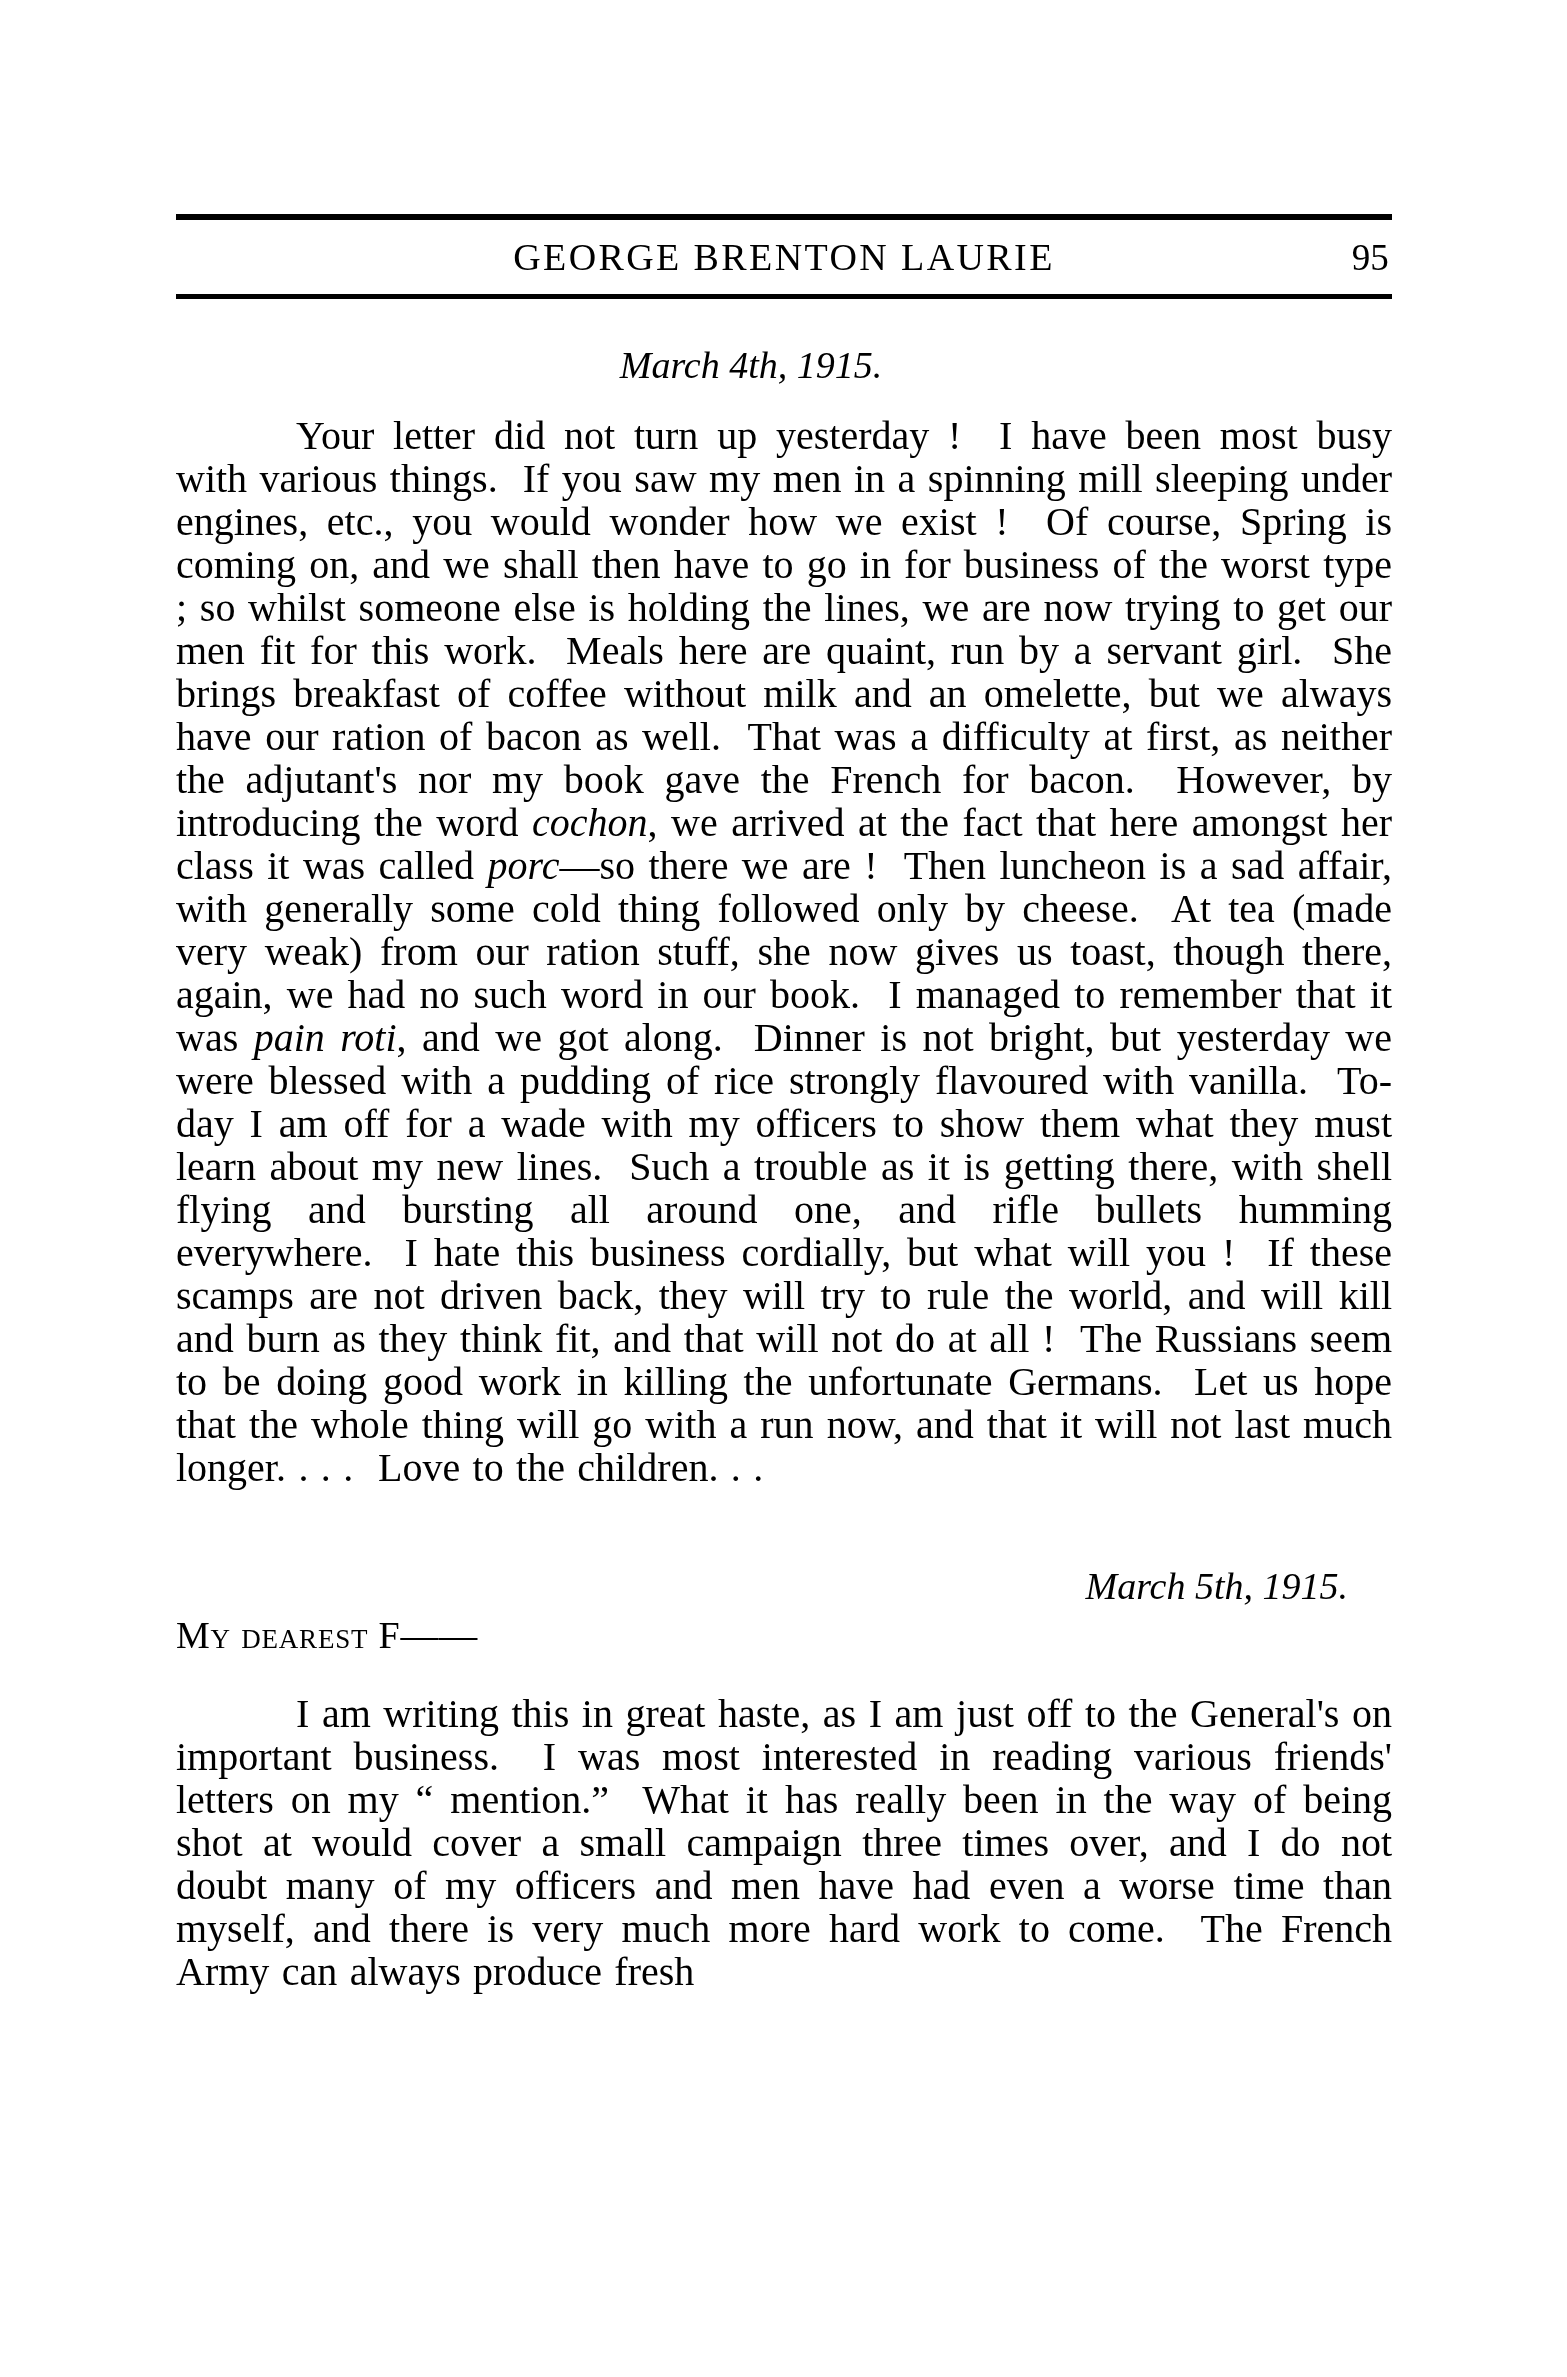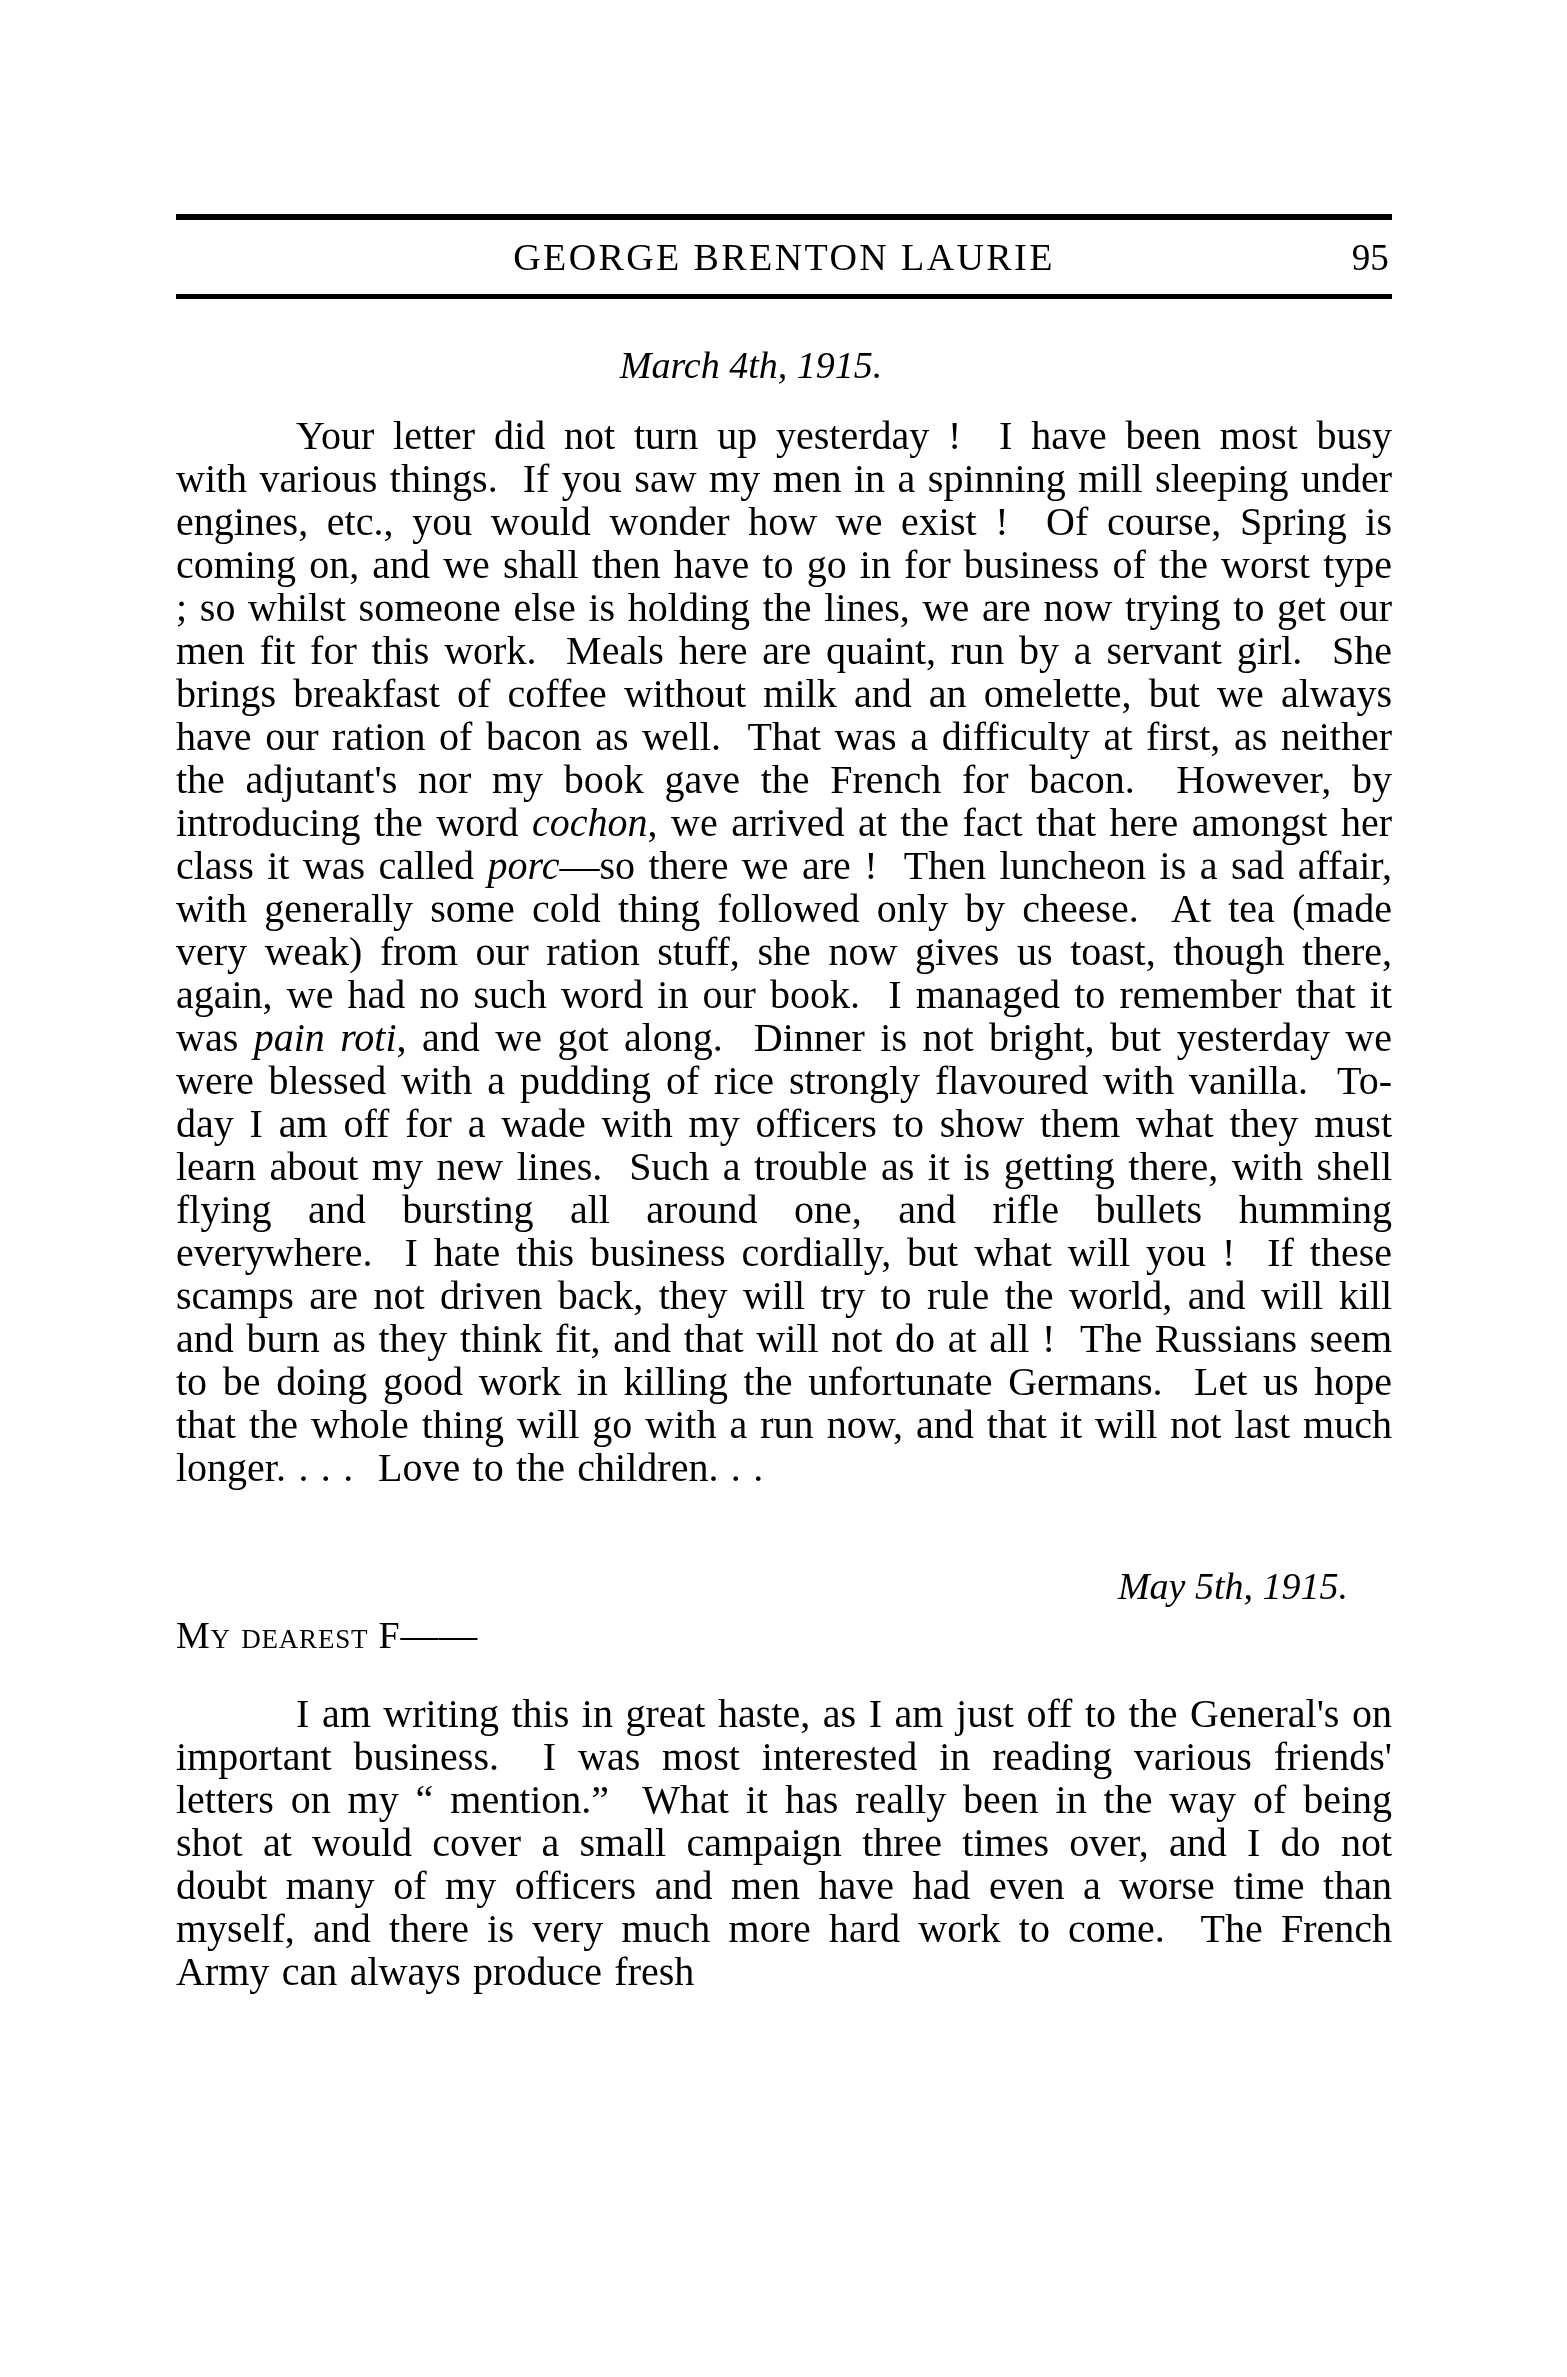--- a/index.html
+++ b/index.html
@@ -87,21 +87,21 @@
     <div class="rule rule-bottom"></div>
 
     <section>
       <div class="date-line date-1">March 4th, 1915.</div>
 
       <p class="body-text para-1"><span>Your letter did not turn up yesterday !&nbsp; I have been most busy with various things.&nbsp; If you saw my men in a spinning mill sleeping under engines, etc., you would wonder how we exist !&nbsp; Of course, Spring is coming on, and we shall then have to go in for business of the worst type ; so whilst someone else is holding the lines, we are now trying to get our men fit for this work.&nbsp; Meals here are quaint, run by a servant girl.&nbsp; She brings breakfast of coffee without milk and an omelette, but we always have our ration of bacon as well.&nbsp; That was a difficulty at first, as neither the adjutant's nor my book gave the French for bacon.&nbsp; However, by introducing the word </span><span class="it">cochon</span><span>, we arrived at the fact that here amongst her class it was called </span><span class="it">porc</span><span>—so there we are !&nbsp; Then luncheon is a sad affair, with generally some cold thing followed only by cheese.&nbsp; At tea (made very weak) from our ration stuff, she now gives us toast, though there, again, we had no such word in our book.&nbsp; I managed to remember that it was </span><span class="it">pain roti</span><span>, and we got along.&nbsp; Dinner is not bright, but yesterday we were blessed with a pudding of rice strongly flavoured with vanilla.&nbsp; To-day I am off for a wade with my officers to show them what they must learn about my new lines.&nbsp; Such a trouble as it is getting there, with shell flying and bursting all around one, and rifle bullets humming everywhere.&nbsp; I hate this business cordially, but what will you !&nbsp; If these scamps are not driven back, they will try to rule the world, and will kill and burn as they think fit, and that will not do at all !&nbsp; The Russians seem to be doing good work in killing the unfortunate Germans.&nbsp; Let us hope that the whole thing will go with a run now, and that it will not last much longer. . . .&nbsp; Love to the children. . .</span></p>
 
     </section>
 
     <section>
-      <div class="date-line date-2">May 5th, 1915.</div>
+      <div class="date-line date-2">March 5th, 1915.</div>
 
       <div class="salutation">My dearest F——</div>
 
       <p class="body-text para-2"><span>I am writing this in great haste, as I am just off to the General's on important business.&nbsp; I was most interested in reading various friends' letters on my “ mention.”&nbsp; What it has really been in the way of being shot at would cover a small campaign three times over, and I do not doubt many of my officers and men have had even a worse time than myself, and there is very much more hard work to come.&nbsp; The French Army can always produce fresh</span></p>
     </section>
 
   </div>
 </div>
 
 

